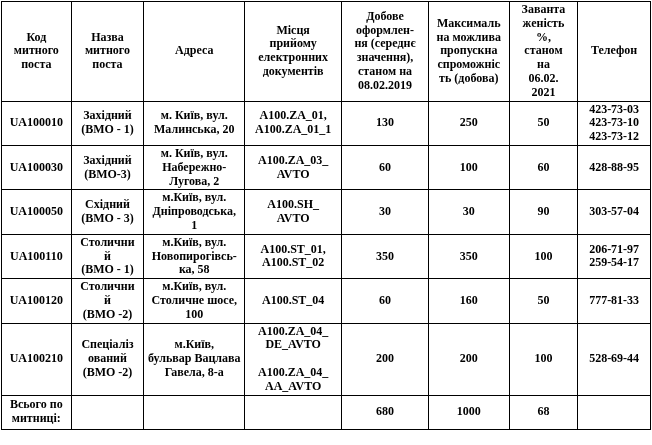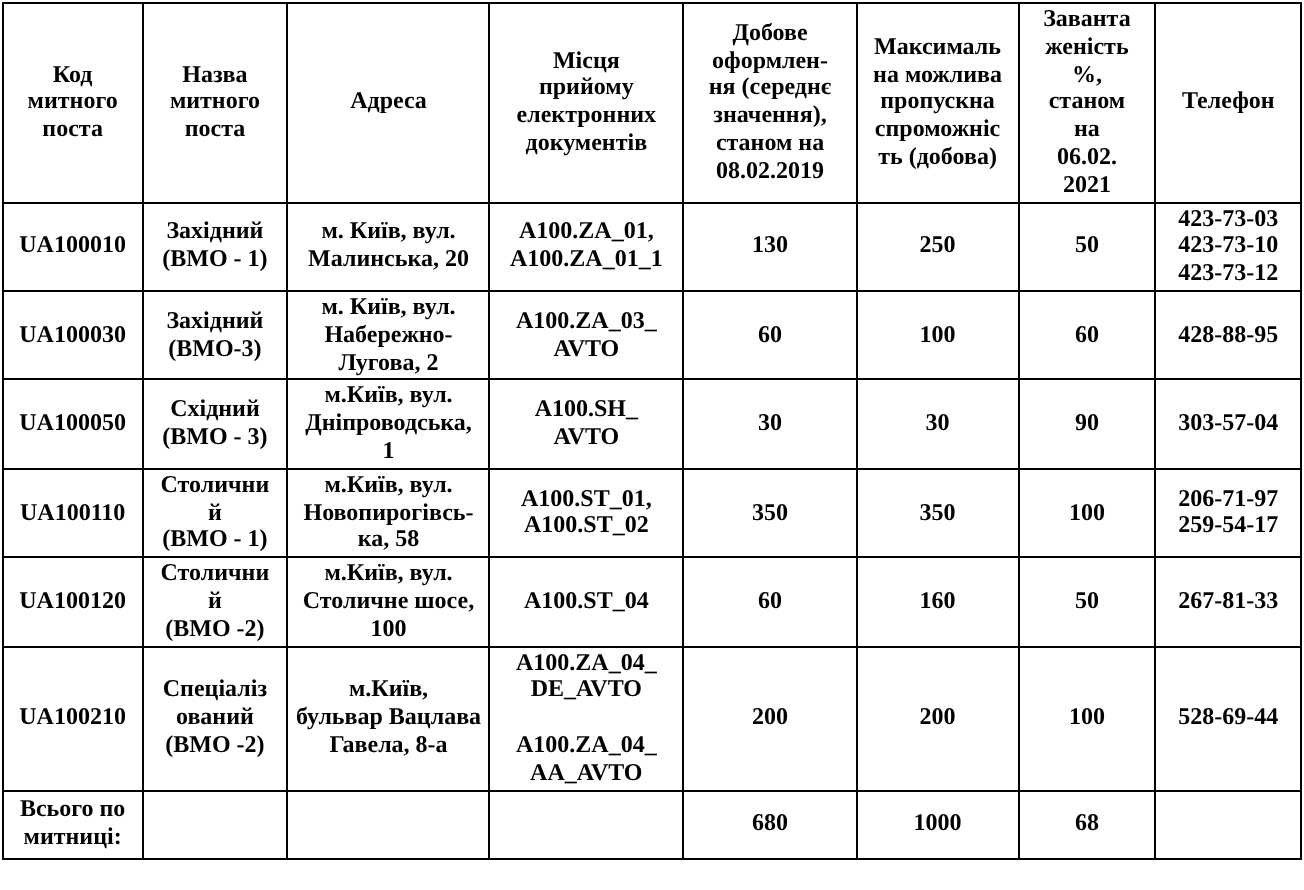--- a/index.html
+++ b/index.html
@@ -158,21 +158,21 @@
         <td>Столични
 й
 (ВМО -2)</td>
         <td>м.Київ, вул.
 Столичне шосе,
 100</td>
         <td>A100.ST_04</td>
         <td>60</td>
         <td>160</td>
         <td>50</td>
-        <td>267-81-33</td>
+        <td>777-81-33</td>
       </tr>
       <tr class="h-r7">
         <td>UA100210</td>
         <td>Спеціаліз
 ований
 (ВМО -2)</td>
         <td>м.Київ,
 бульвар Вацлава
 Гавела, 8-а</td>
         <td>A100.ZA_04_

